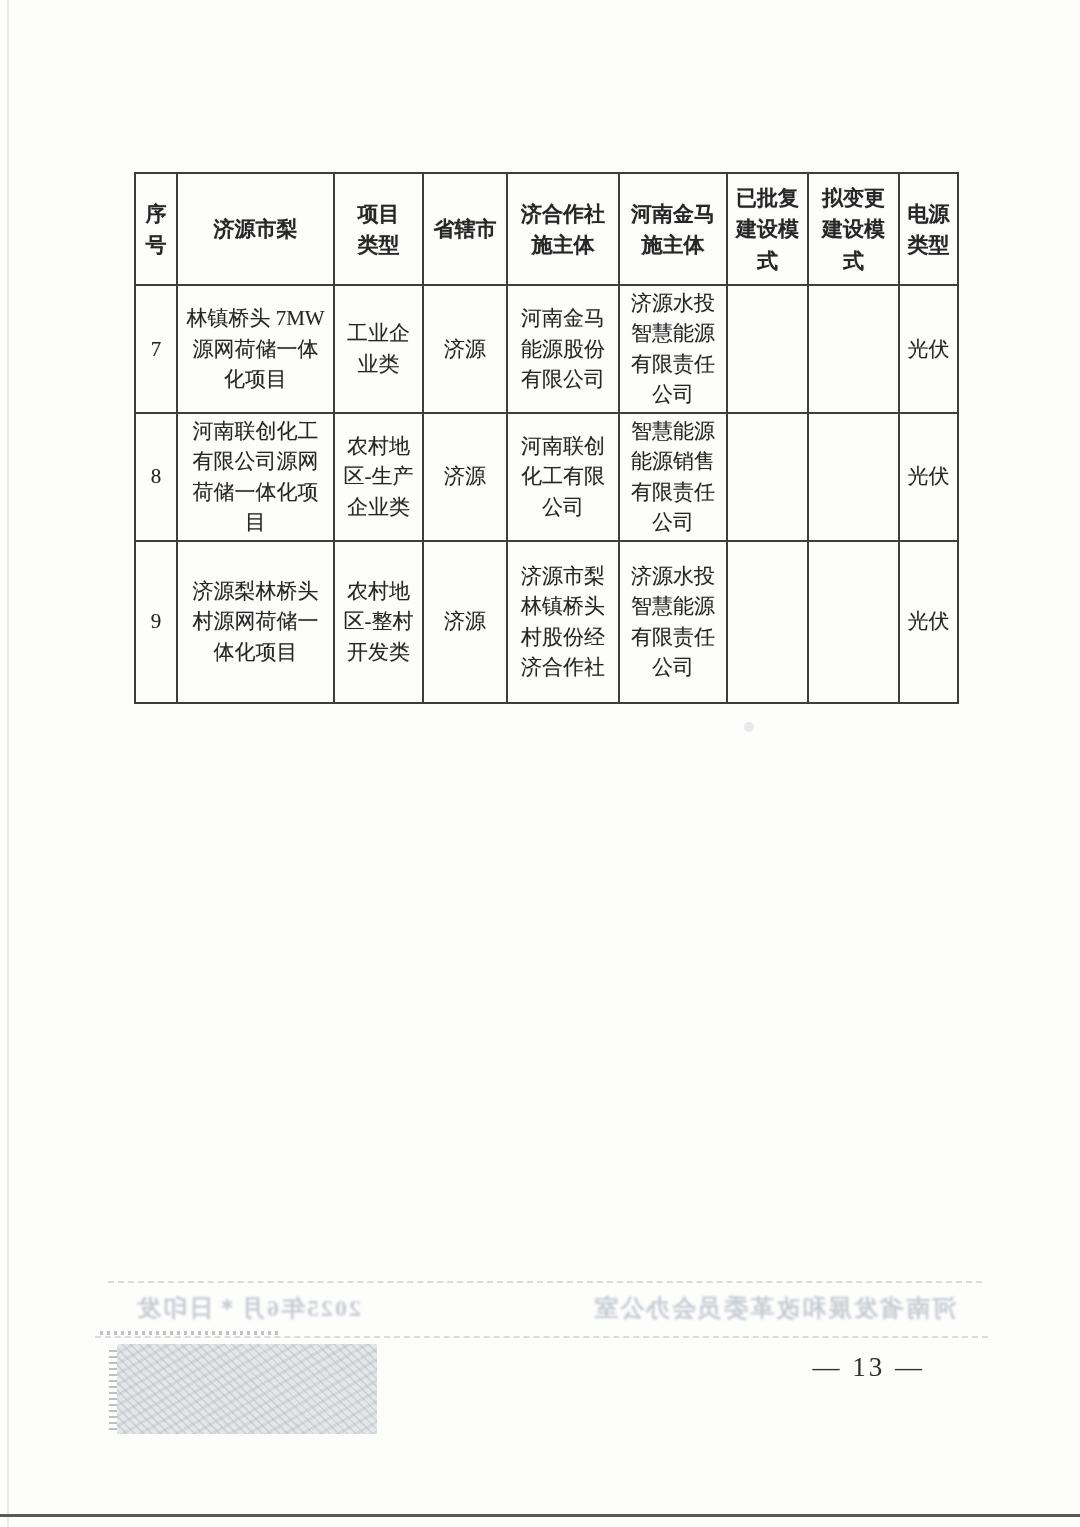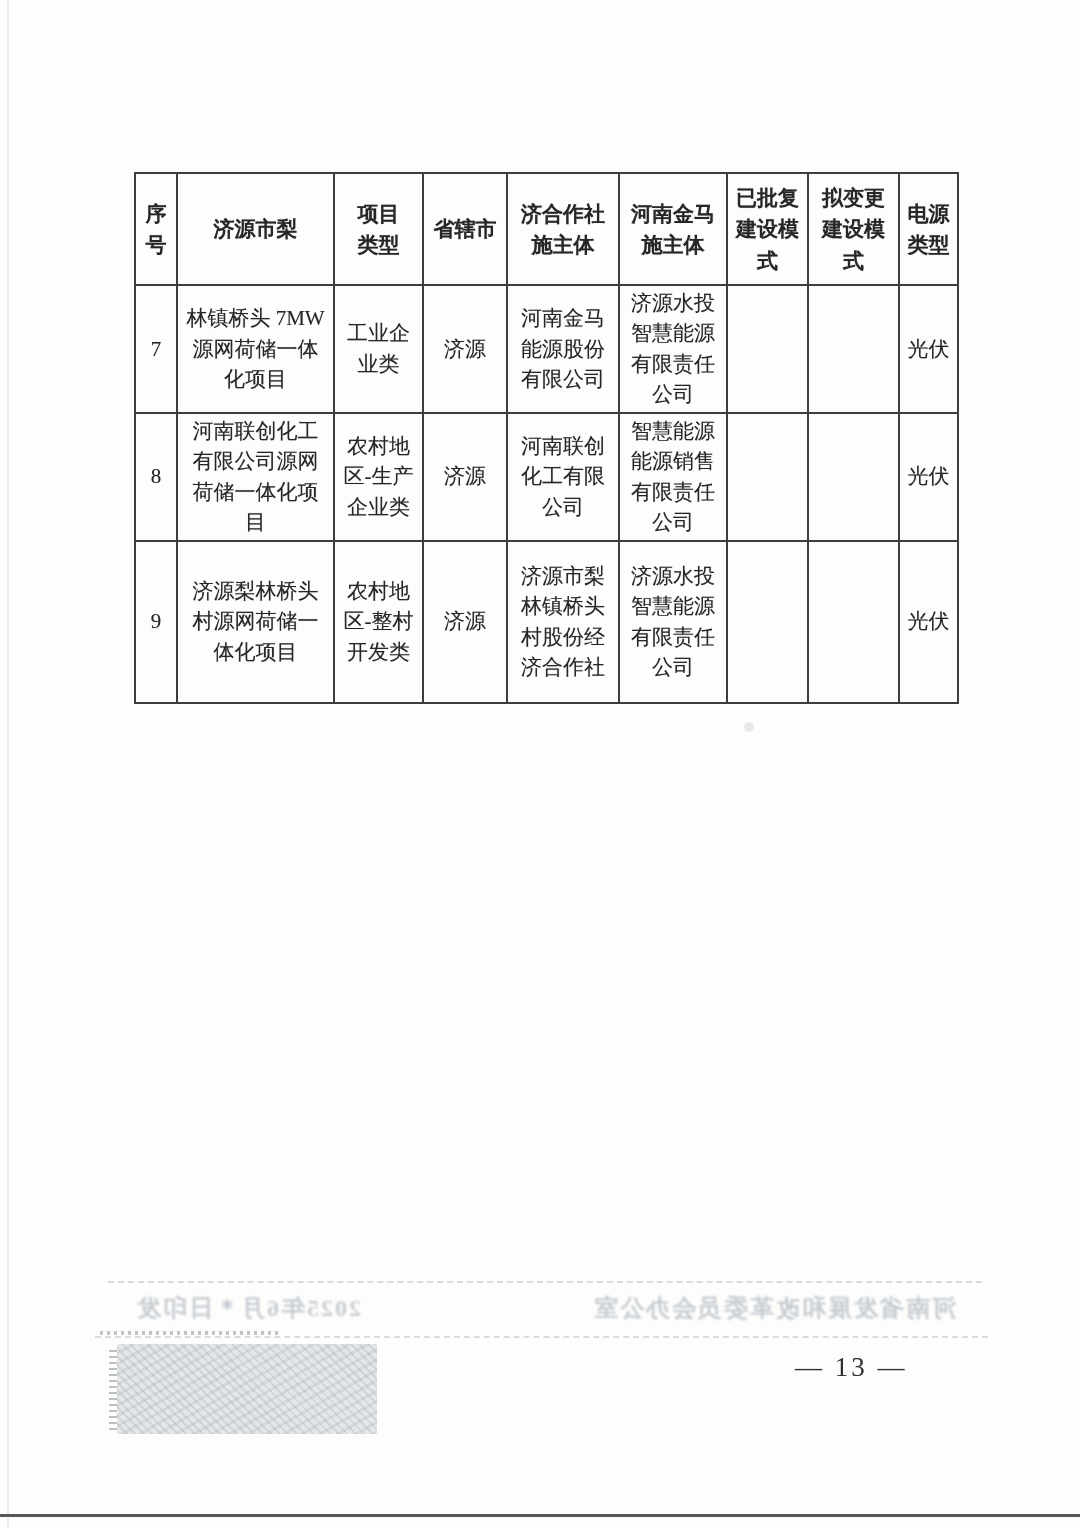--- a/index.html
+++ b/index.html
@@ -103,21 +103,21 @@
     position: absolute;
     left: 109px; top: 1350px;
     width: 8px; height: 80px;
     background: repeating-linear-gradient(0deg, #7d838a 0 2px, transparent 2px 6px);
     opacity: 0.5;
   }
   .page-number {
     position: absolute;
     left: 795px; top: 1352px;
     width: 130px;
-    text-align: left;
+    text-align: right;
     font-size: 27px;
     letter-spacing: 3px;
     color: #2f2f2f;
     font-family: "Liberation Serif", serif;
     filter: blur(0.3px);
   }
   .bottom-edge {
     position: absolute;
     left: 0; top: 1514px;
     width: 1080px; height: 3px;

